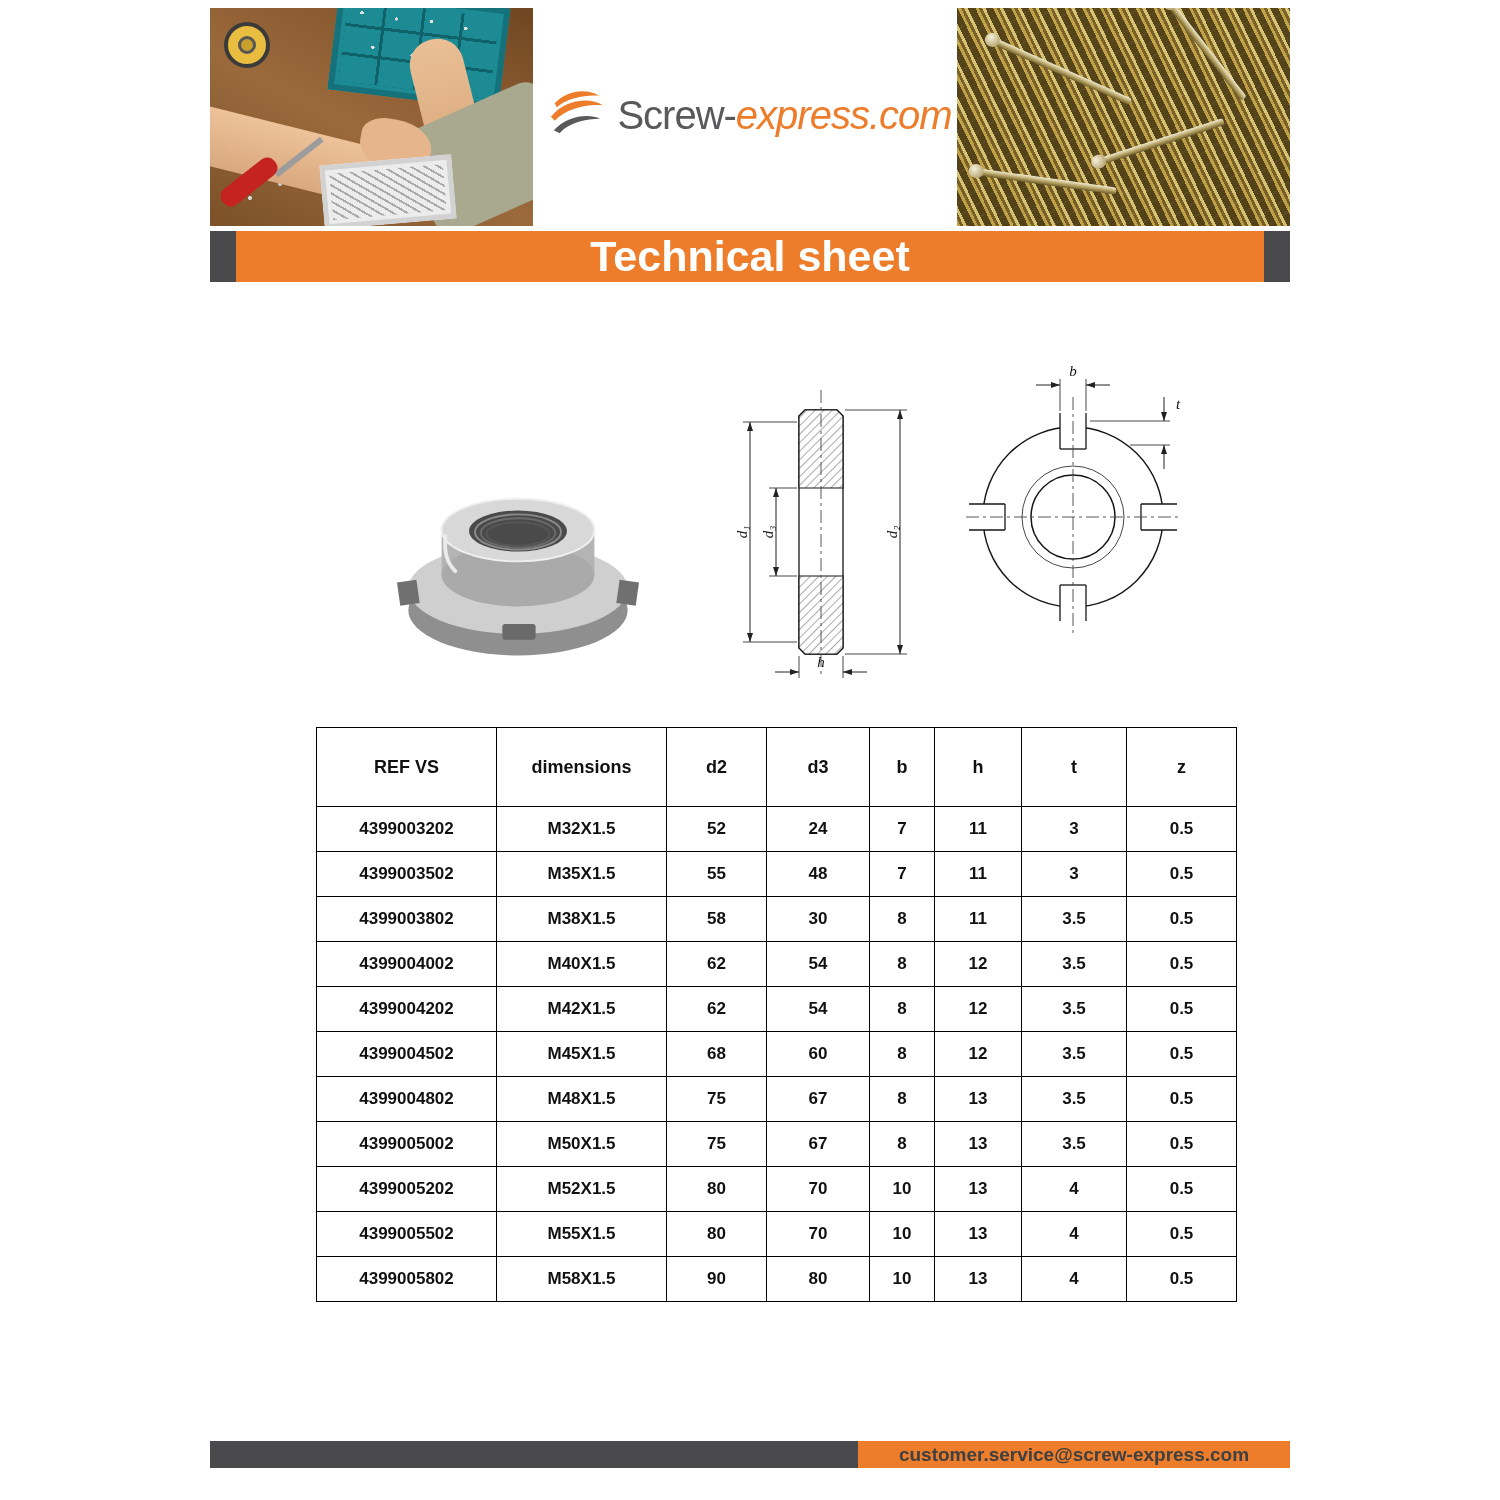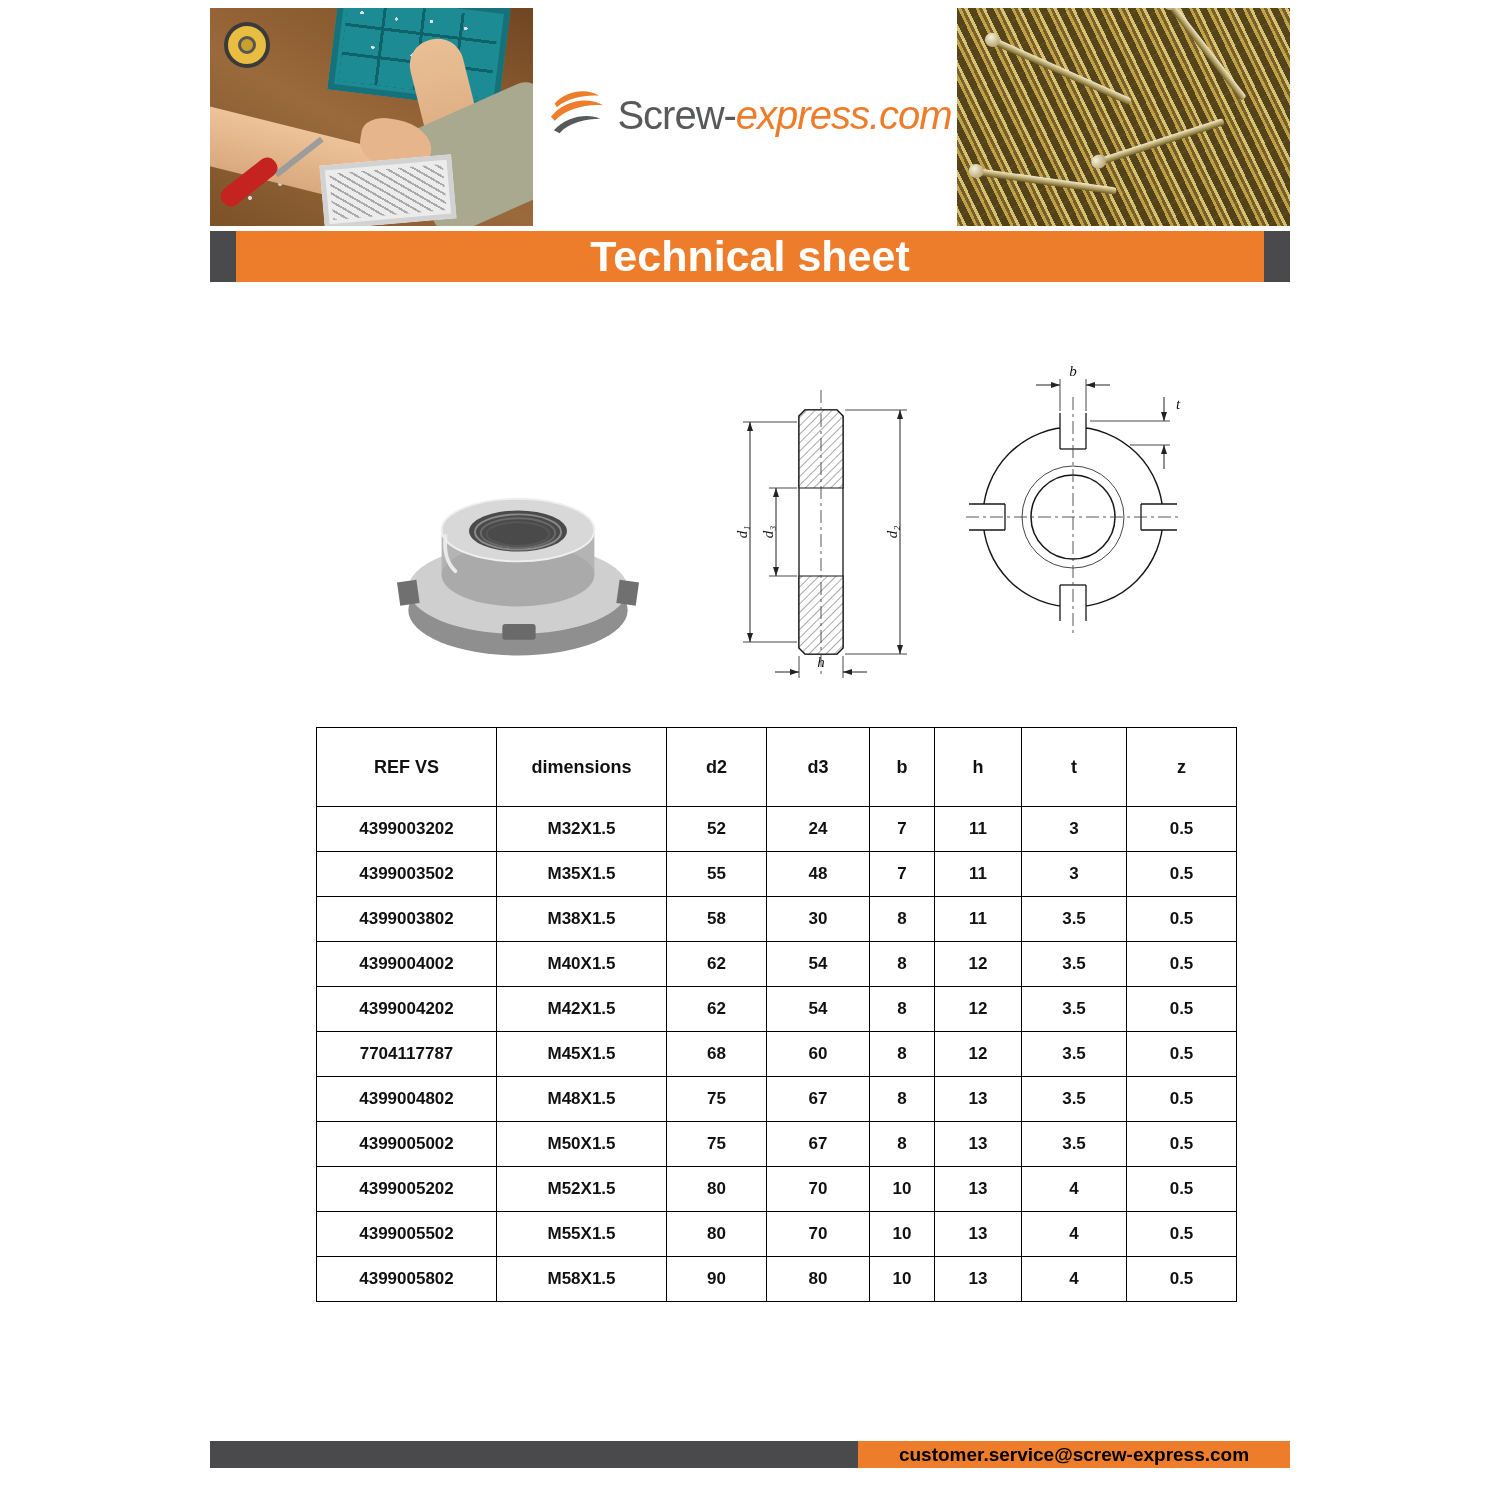--- a/index.html
+++ b/index.html
@@ -75,21 +75,21 @@
   
   #banner { left:210px; top:231px; width:1080px; height:51px; background:var(--accent);
     display:flex; align-items:center; justify-content:center; }
   .banner-cap { position:absolute; top:0; width:26px; height:51px; background:var(--dark); }
   .cap-l { left:0; } .cap-r { right:0; }
   #banner-title { font-size:43px; font-weight:bold; color:#fff; letter-spacing:0; }
 
   #footer { left:210px; top:1441px; width:1080px; height:27px; display:flex; }
   .footer-dark { width:648px; background:var(--dark); }
   .footer-orange { flex:1; background:var(--accent); display:flex; align-items:center; justify-content:center; }
-  #footer-email { color:#000000; font-weight:bold; font-size:19px; }
+  #footer-email { color:#404040; font-weight:bold; font-size:19px; }
 
   
   #product-photo { left:368px; top:438px; }
   #section-view  { left:703px; top:352px; }
   #front-view    { left:938px; top:345px; }
   .lin { stroke:#161616; stroke-width:1.3; fill:none; }
   .thin { stroke:#333; stroke-width:0.9; fill:none; }
   .dimline { stroke:#222; stroke-width:1; fill:none; }
   .arrow { fill:#222; }
   .cline { stroke:#444; stroke-width:0.9; fill:none; stroke-dasharray:13 4 3 4; }
@@ -336,21 +336,21 @@
             <td>4399004202</td>
             <td>M42X1.5</td>
             <td>62</td>
             <td>54</td>
             <td>8</td>
             <td>12</td>
             <td>3.5</td>
             <td>0.5</td>
           </tr>
           <tr>
-            <td>7704117787</td>
+            <td>4399004502</td>
             <td>M45X1.5</td>
             <td>68</td>
             <td>60</td>
             <td>8</td>
             <td>12</td>
             <td>3.5</td>
             <td>0.5</td>
           </tr>
           <tr>
             <td>4399004802</td>

